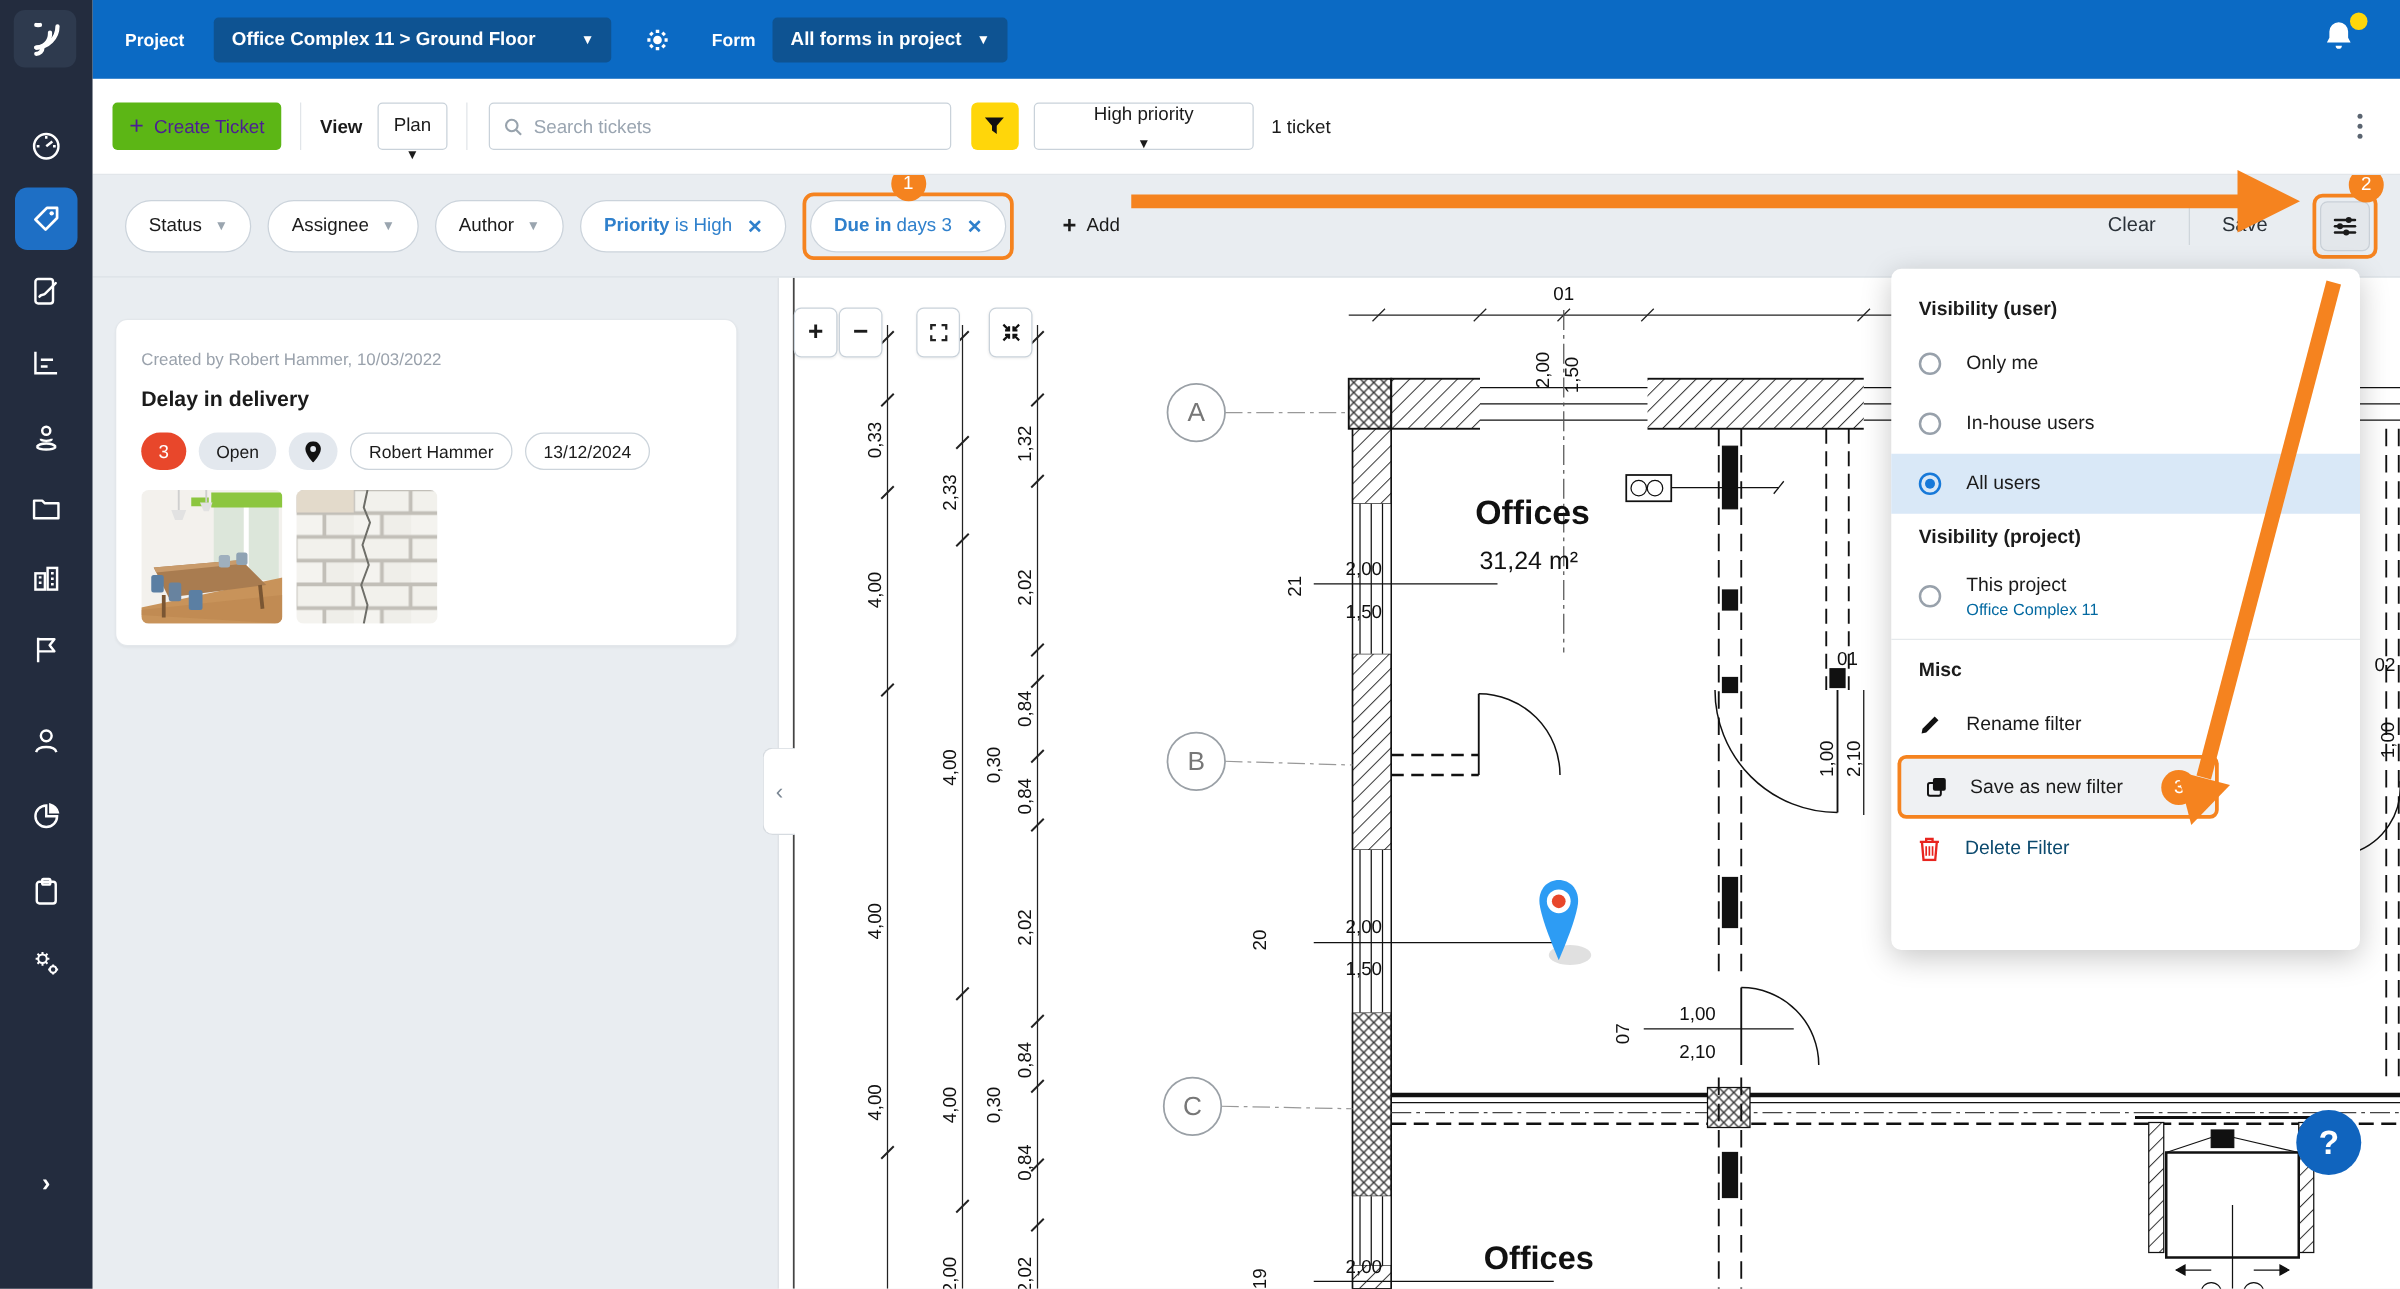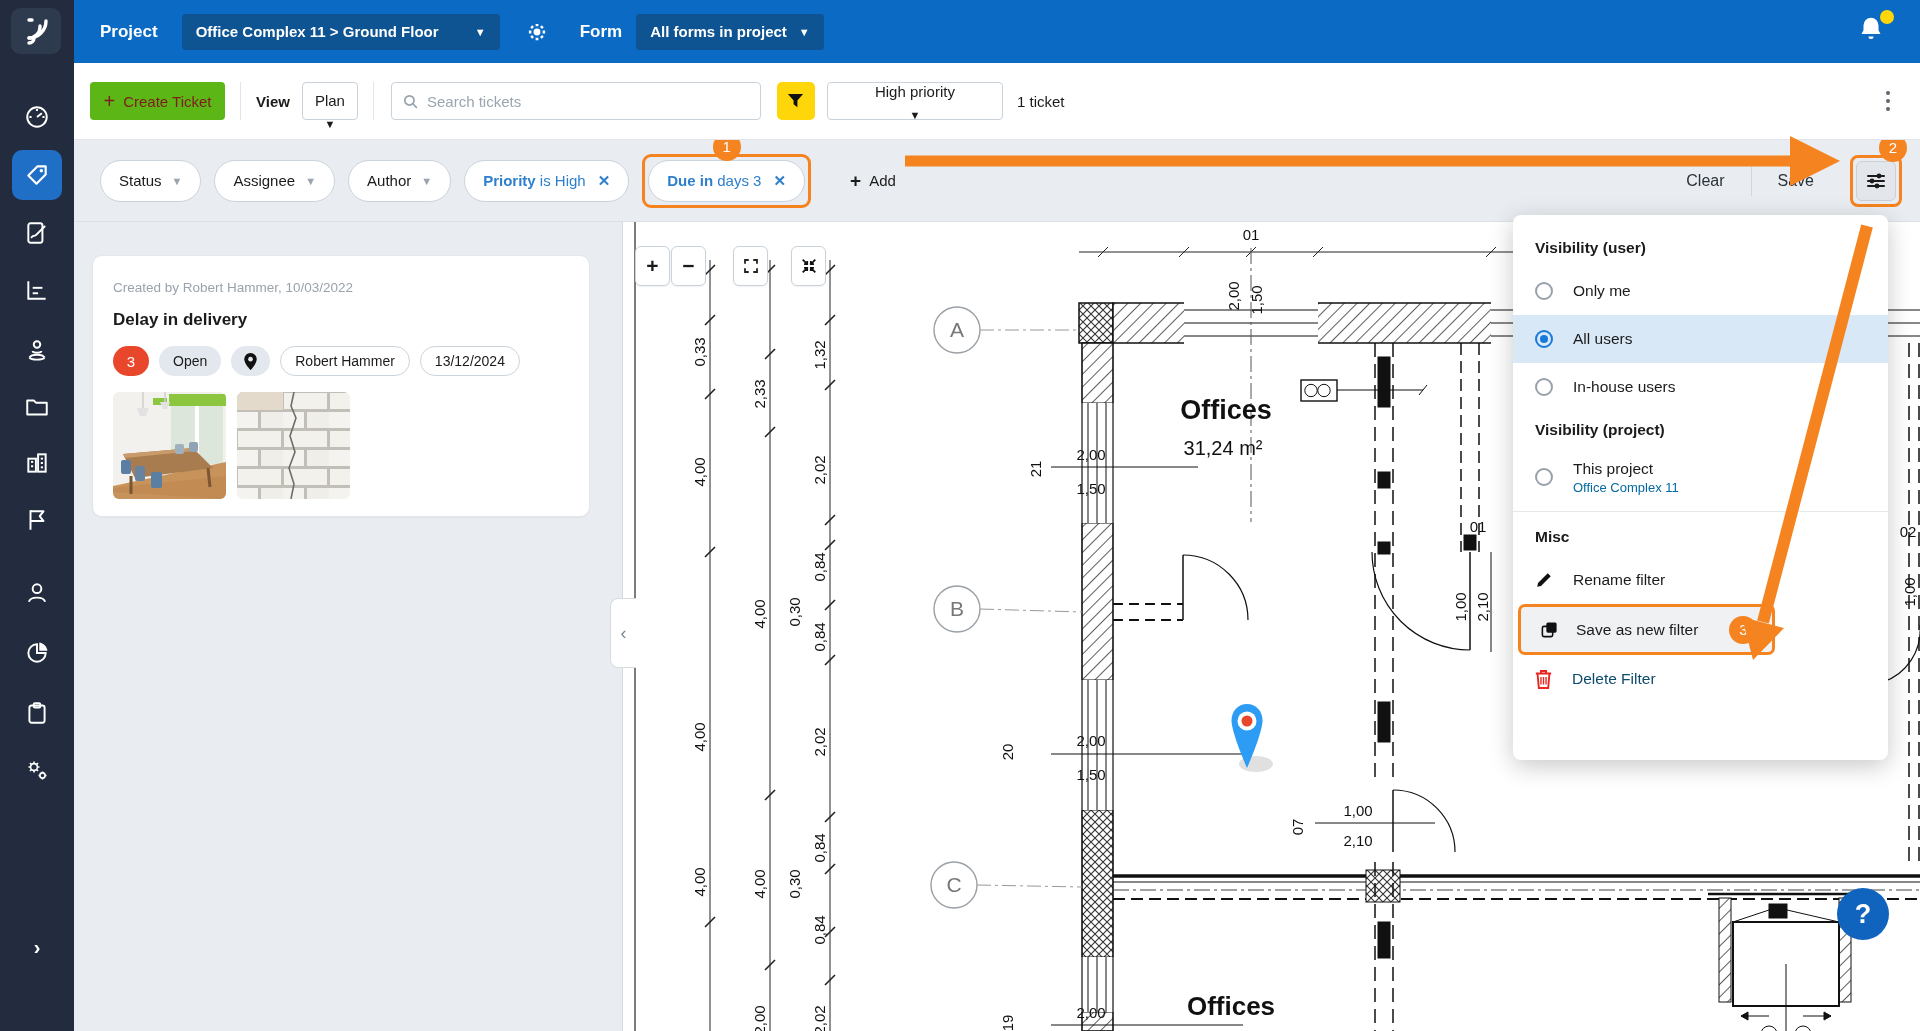--- a/index.html
+++ b/index.html
@@ -14,34 +14,34 @@
   .side-ic { position:absolute; left:0; width:74px; height:44px;
     display:flex; align-items:center; justify-content:center; }
   .side-active { position:absolute; left:12px; width:50px; height:50px;
     background:#1E6FC5; border-radius:10px; display:flex; align-items:center; justify-content:center; }
   .side-chev { position:absolute; left:0; width:74px; text-align:center;
     color:#fff; font-size:20px; font-weight:bold; }
 
   
   .topbar { position:absolute; left:74px; top:0; width:1846px; height:63px;
     background:#0B6AC4; display:flex; align-items:center; z-index:30; }
-  .tb-label { color:#fff; font-weight:bold; font-size:17px; }
+  .tb-label { color:#fff; font-weight:bold; font-size:14px; }
   .tb-dd { height:36px; background:#0E5392; border-radius:4px; color:#fff;
     font-weight:bold; font-size:15px; display:flex; align-items:center;
     padding:0 14px; gap:12px; cursor:pointer; }
   .tb-dd .carat { font-size:11px; }
   .bell-wrap { position:absolute; right:28px; top:14px; width:36px; height:36px; }
   .bell-dot { position:absolute; right:-2px; top:-4px; width:14px; height:14px;
     border-radius:50%; background:#FFD60A; }
 
   
   .toolbar { position:absolute; left:74px; top:63px; width:1846px; height:77px;
     background:#fff; border-bottom:1px solid #E2E6EA; display:flex; align-items:center; z-index:29; }
   .btn-green { margin-left:16px; width:135px; height:38px; background:#5CB615;
-    border:none; border-radius:4px; color:#7f1d1d; font-size:15px; font-family:inherit;
+    border:none; border-radius:4px; color:#4c1d95; font-size:15px; font-family:inherit;
     display:flex; align-items:center; justify-content:center; gap:8px; cursor:pointer; }
   .vdiv { width:1px; height:38px; background:#E1E5E9; margin:0 15px; }
   .view-label { font-weight:bold; font-size:15px; color:#1B1B1B; }
   .dd-white { height:38px; background:#fff; border:1px solid #C9D2DA; border-radius:4px;
     display:flex; align-items:center; gap:9px; padding:0 12px; font-size:15px;
     color:#1B1B1B; cursor:pointer;flex-direction:column; }
   .dd-white .carat { font-size:11px; color:#1B1B1B; }
   .search-box { margin-left:16px; width:370px; height:38px; border:1px solid #C9D2DA;
     border-radius:4px; display:flex; align-items:center; padding:0 10px; gap:8px; background:#fff; }
   .search-box input { border:none; outline:none; flex:1; font-size:15px;
@@ -688,27 +688,27 @@
 </div>
 
 <button class="help-btn">?</button>
 
 <div class="menu">
   <div class="m-header">Visibility (user)</div>
   <div class="m-item">
     <span class="radio"></span>
     <span>Only me</span>
   </div>
+  <div class="m-item">
+    <span class="radio"></span>
+    <span>In-house users</span>
+  </div>
   <div class="m-item hl">
     <span class="radio sel"></span>
     <span>All users</span>
-  </div>
-  <div class="m-item">
-    <span class="radio"></span>
-    <span>In-house users</span>
   </div>
   <div class="m-header">Visibility (project)</div>
   <div class="m-item" style="height:56px">
     <span class="radio"></span>
     <span class="m-two">
       <span>This project</span>
       <span class="m-sub">Office Complex 11</span>
     </span>
   </div>
   <div class="m-divider"></div>

